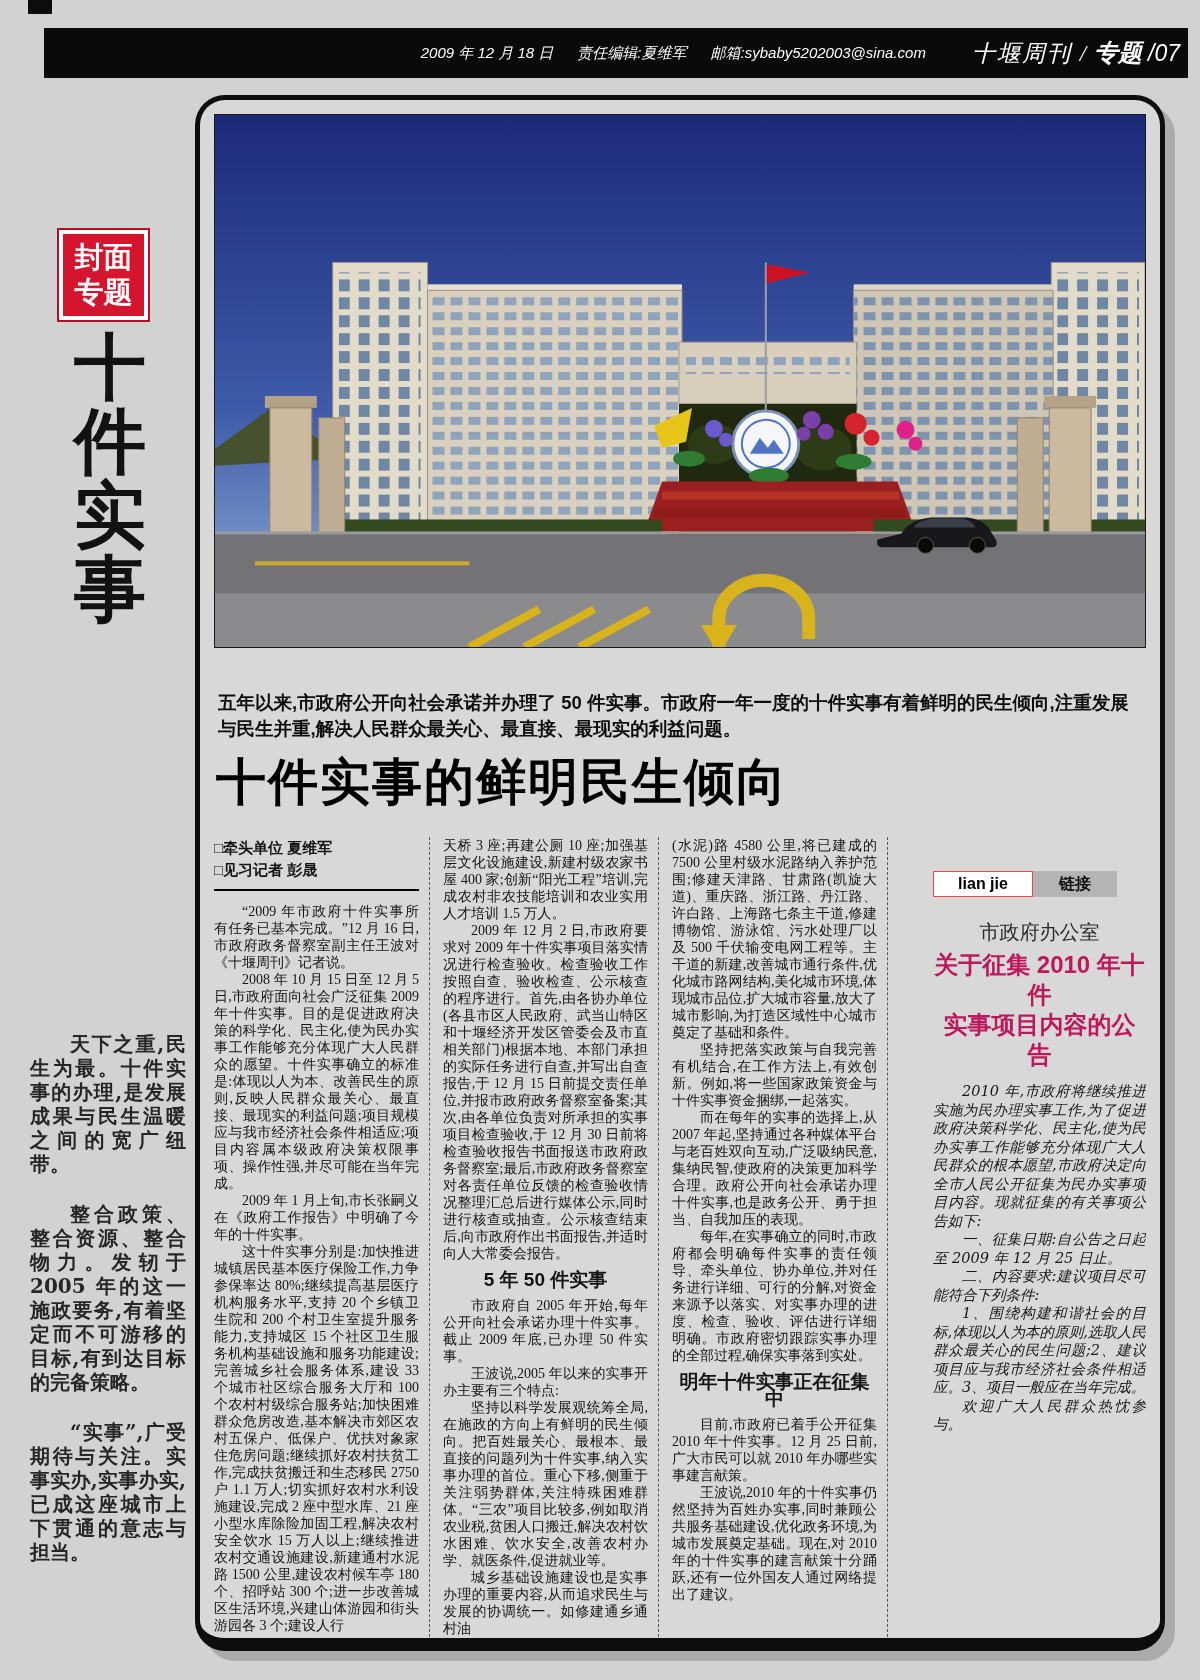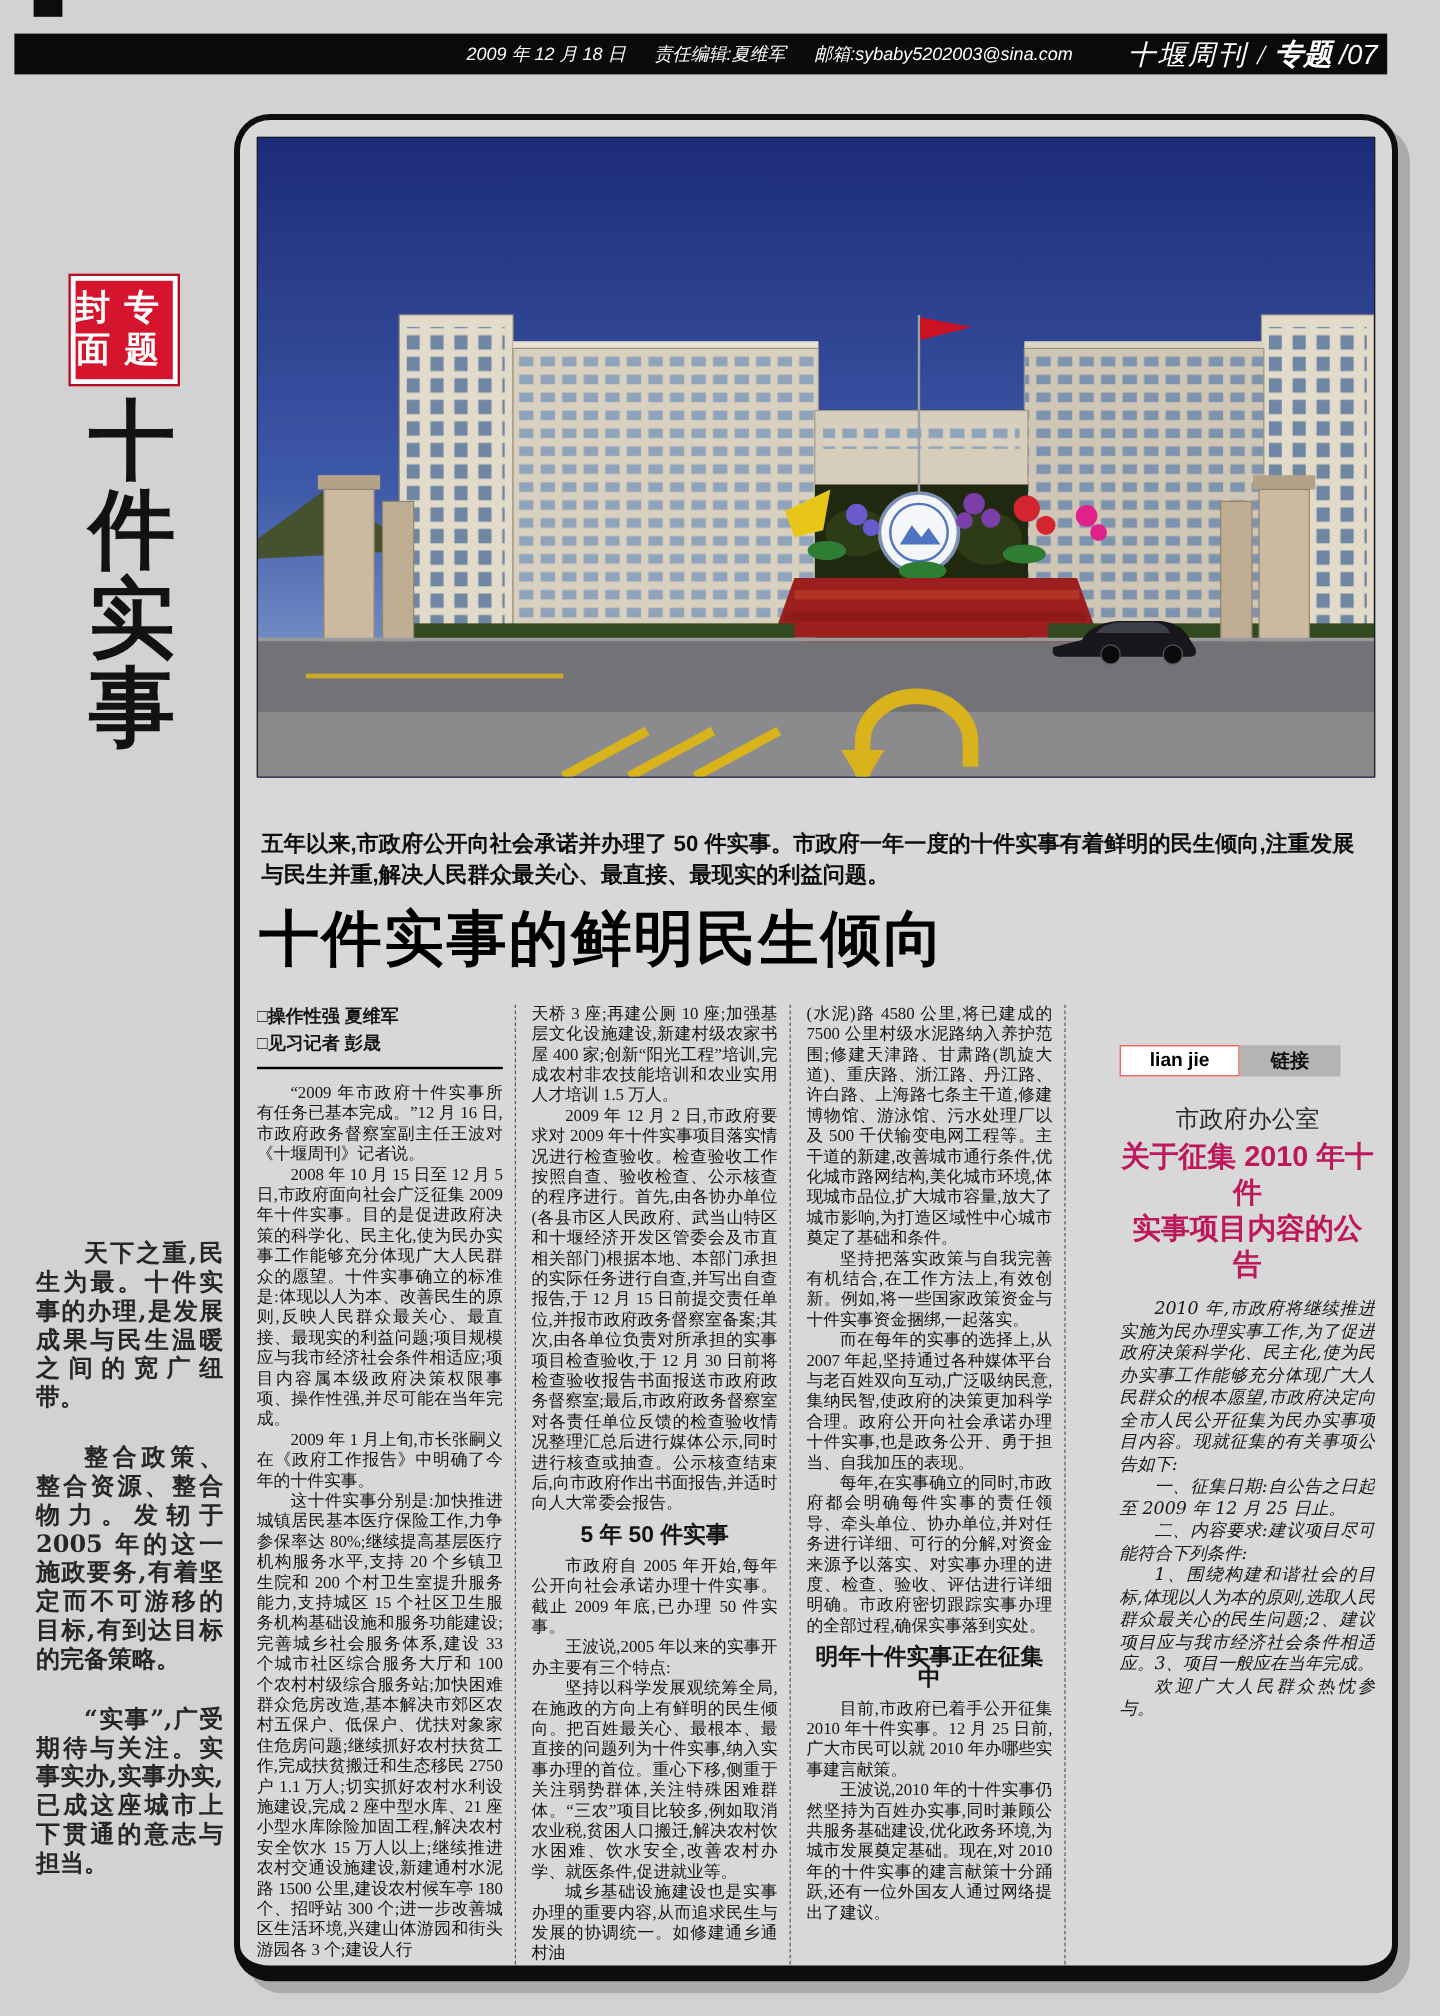--- a/index.html
+++ b/index.html
@@ -1,31 +1,31 @@
 <!DOCTYPE html>
 <html><head>
 <meta charset="utf-8">
 <style>
   html,body{margin:0;padding:0;}
   .page{position:relative;width:1200px;height:1680px;background:#d2d2d2;overflow:hidden;
         font-family:"Liberation Sans",sans-serif;color:#111;}
   
   .corner-mark{position:absolute;left:28px;top:0;width:24px;height:14px;background:#0c0c0c;}
-  .header-bar{position:absolute;left:12px;top:28px;width:1144px;height:34px;background:#0a0a0a;
+  .header-bar{position:absolute;left:44px;top:28px;width:1144px;height:50px;background:#0a0a0a;
       color:#fff;display:flex;align-items:center;justify-content:flex-end;box-sizing:border-box;
       padding:0 8px 0 0;font-style:italic;}
   .header-meta{display:flex;gap:24px;font-size:15px;white-space:nowrap;}
   .header-mast{display:flex;align-items:baseline;gap:6px;margin-left:46px;white-space:nowrap;}
   .mast-name{font-size:23px;font-weight:300;letter-spacing:2px;font-family:Liberation Serif, serif;}
   .mast-section{font-size:24px;font-weight:700;}
   .mast-page{font-size:23px;}
   
   .badge{position:absolute;left:57px;top:228px;width:93px;height:94px;background:#fff;
       border:2px solid #b50f26;padding:4px;box-sizing:border-box;}
-  .badge-inner{width:100%;height:100%;background:#d5152e;color:#fff;display:flex;
+  .badge-inner{width:100%;height:100%;background:#d5152e;color:#fff;display:flex;flex-direction:column;
       align-items:center;justify-content:center;font-size:29px;font-weight:700;line-height:1.22;}
   .vtitle{position:absolute;left:62px;top:330px;width:96px;text-align:center;
       font-family:"DejaVu Serif",serif;font-weight:700;font-size:72px;line-height:74px;color:#121212;}
   .commentary{position:absolute;left:30px;top:1032px;width:156px;font-family:"DejaVu Serif",serif;
       font-weight:700;font-size:20px;line-height:24px;color:#262626;text-align:justify;}
   .commentary p{margin:0 0 26px;text-indent:2em;}
   
   .frame{position:absolute;left:195px;top:95px;width:970px;height:1556px;box-sizing:border-box;
       background:#d8d8d8;border:5px solid #0d0d0d;border-bottom-width:13px;border-radius:30px;
       box-shadow:10px 10px 0 #ababab;padding:14px 14px 0;overflow:hidden;}
@@ -199,21 +199,21 @@
     </div>
 
     <div class="intro">五年以来,市政府公开向社会承诺并办理了 50 件实事。市政府一年一度的十件实事有着鲜明的民生倾向,注重发展与民生并重,解决人民群众最关心、最直接、最现实的利益问题。</div>
 
     <div class="headline">十件实事的鲜明民生倾向</div>
 
     <div class="grid">
 
       <div class="textcol">
         <div class="byline">
-          <div>□操作性强 夏维军</div>
+          <div>□牵头单位 夏维军</div>
           <div>□见习记者 彭晟</div>
         </div>
         <p>“2009 年市政府十件实事所有任务已基本完成。”12 月 16 日,市政府政务督察室副主任王波对《十堰周刊》记者说。</p>
         <p>2008 年 10 月 15 日至 12 月 5 日,市政府面向社会广泛征集 2009 年十件实事。目的是促进政府决策的科学化、民主化,使为民办实事工作能够充分体现广大人民群众的愿望。十件实事确立的标准是:体现以人为本、改善民生的原则,反映人民群众最关心、最直接、最现实的利益问题;项目规模应与我市经济社会条件相适应;项目内容属本级政府决策权限事项、操作性强,并尽可能在当年完成。</p>
         <p>2009 年 1 月上旬,市长张嗣义在《政府工作报告》中明确了今年的十件实事。</p>
         <p>这十件实事分别是:加快推进城镇居民基本医疗保险工作,力争参保率达 80%;继续提高基层医疗机构服务水平,支持 20 个乡镇卫生院和 200 个村卫生室提升服务能力,支持城区 15 个社区卫生服务机构基础设施和服务功能建设;完善城乡社会服务体系,建设 33 个城市社区综合服务大厅和 100 个农村村级综合服务站;加快困难群众危房改造,基本解决市郊区农村五保户、低保户、优扶对象家住危房问题;继续抓好农村扶贫工作,完成扶贫搬迁和生态移民 2750 户 1.1 万人;切实抓好农村水利设施建设,完成 2 座中型水库、21 座小型水库除险加固工程,解决农村安全饮水 15 万人以上;继续推进农村交通设施建设,新建通村水泥路 1500 公里,建设农村候车亭 180 个、招呼站 300 个;进一步改善城区生活环境,兴建山体游园和街头游园各 3 个;建设人行</p>
       </div>
 
       <div class="textcol">
         <p class="no-indent">天桥 3 座;再建公厕 10 座;加强基层文化设施建设,新建村级农家书屋 400 家;创新“阳光工程”培训,完成农村非农技能培训和农业实用人才培训 1.5 万人。</p>

